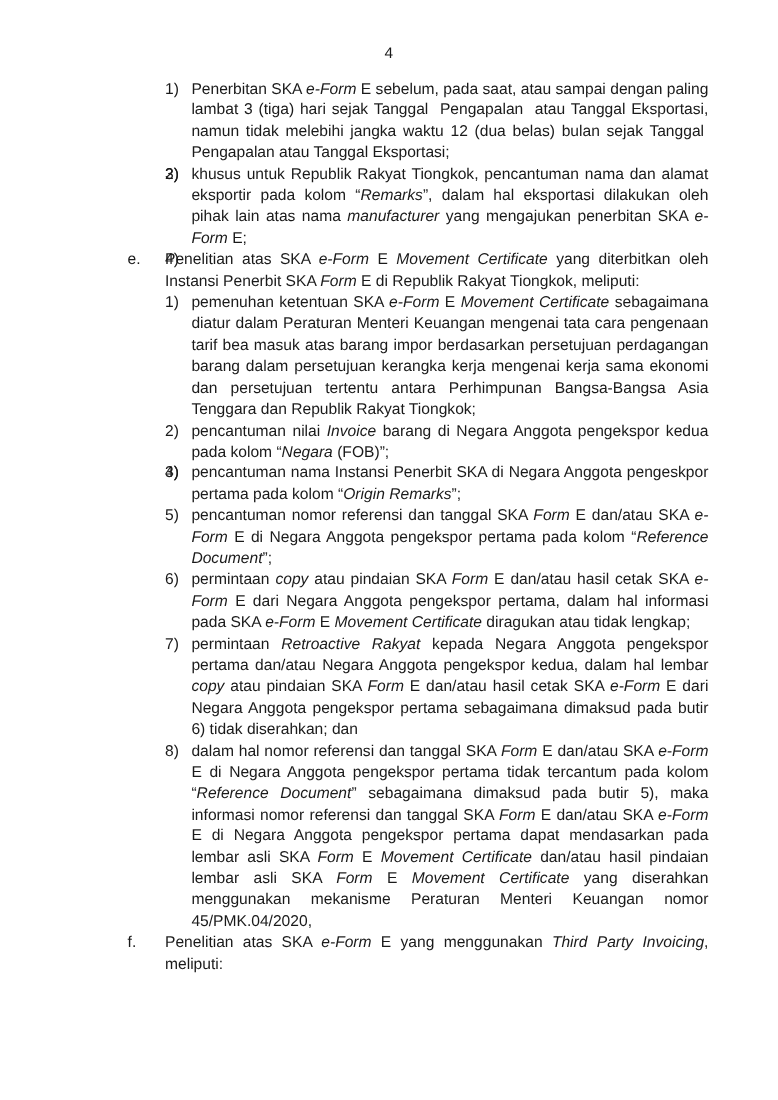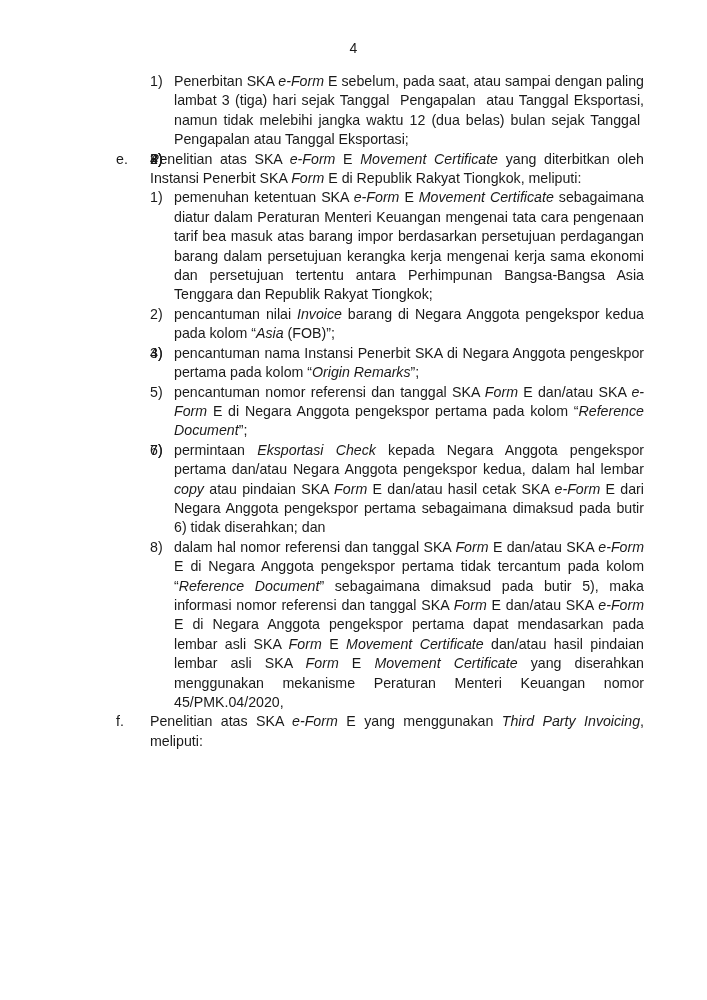--- a/index.html
+++ b/index.html
@@ -24,53 +24,55 @@
 <div class="content" id="content">
     <div class="item lvl2">
       <span class="marker">1)</span>
       <span class="text">Penerbitan SKA <i>e-Form</i> E sebelum, pada saat, atau sampai dengan paling lambat 3 (tiga) hari sejak Tanggal&nbsp; Pengapalan&nbsp; atau Tanggal Eksportasi, namun tidak melebihi jangka waktu 12 (dua belas) bulan sejak Tanggal&nbsp; Pengapalan atau Tanggal Eksportasi;</span>
     </div>
     <div class="item lvl2">
       <span class="marker">2)</span>
     </div>
     <div class="item lvl2">
       <span class="marker">3)</span>
+      <span class="text">khusus untuk Republik Rakyat Tiongkok, pencantuman nama dan alamat eksportir pada kolom “<i>Remarks</i>”, dalam hal eksportasi dilakukan oleh pihak lain atas nama <i>manufacturer</i> yang mengajukan penerbitan SKA <i>e-Form</i> E;</span>
     </div>
     <div class="item lvl2">
       <span class="marker">4)</span>
     </div>
     <div class="item lvl1">
       <span class="marker">e.</span>
       <span class="text">Penelitian atas SKA <i>e-Form</i> E <i>Movement Certificate</i> yang diterbitkan oleh Instansi Penerbit SKA <i>Form</i> E di Republik Rakyat Tiongkok, meliputi:</span>
     </div>
     <div class="item lvl2">
       <span class="marker">1)</span>
       <span class="text">pemenuhan ketentuan SKA <i>e-Form</i> E <i>Movement Certificate</i> sebagaimana diatur dalam Peraturan Menteri Keuangan mengenai tata cara pengenaan tarif bea masuk atas barang impor berdasarkan persetujuan perdagangan barang dalam persetujuan kerangka kerja mengenai kerja sama ekonomi dan persetujuan tertentu antara Perhimpunan Bangsa-Bangsa Asia Tenggara dan Republik Rakyat Tiongkok;</span>
     </div>
     <div class="item lvl2">
       <span class="marker">2)</span>
-      <span class="text">pencantuman nilai <i>Invoice</i> barang di Negara Anggota pengekspor kedua pada kolom “<i>Asia</i> (FOB)”;</span>
+      <span class="text">pencantuman nilai <i>Invoice</i> barang di Negara Anggota pengekspor kedua pada kolom “<i>Negara</i> (FOB)”;</span>
     </div>
     <div class="item lvl2">
       <span class="marker">3)</span>
     </div>
     <div class="item lvl2">
       <span class="marker">4)</span>
       <span class="text">pencantuman nama Instansi Penerbit SKA di Negara Anggota pengeskpor pertama pada kolom “<i>Origin Remarks</i>”;</span>
     </div>
     <div class="item lvl2">
       <span class="marker">5)</span>
       <span class="text">pencantuman nomor referensi dan tanggal SKA <i>Form</i> E dan/atau SKA <i>e-Form</i> E di Negara Anggota pengekspor pertama pada kolom “<i>Reference Document</i>”;</span>
     </div>
     <div class="item lvl2">
       <span class="marker">6)</span>
+      <span class="text">permintaan <i>copy</i> atau pindaian SKA <i>Form</i> E dan/atau hasil cetak SKA <i>e-Form</i> E dari Negara Anggota pengekspor pertama, dalam hal informasi pada SKA <i>e-Form</i> E <i>Movement Certificate</i> diragukan atau tidak lengkap;</span>
     </div>
     <div class="item lvl2">
       <span class="marker">7)</span>
-      <span class="text">permintaan <i>Eksportasi Check</i> kepada Negara Anggota pengekspor pertama dan/atau Negara Anggota pengekspor kedua, dalam hal lembar <i>copy</i> atau pindaian SKA <i>Form</i> E dan/atau hasil cetak SKA <i>e-Form</i> E dari Negara Anggota pengekspor pertama sebagaimana dimaksud pada butir 6) tidak diserahkan; dan</span>
+      <span class="text">permintaan <i>Retroactive Rakyat</i> kepada Negara Anggota pengekspor pertama dan/atau Negara Anggota pengekspor kedua, dalam hal lembar <i>copy</i> atau pindaian SKA <i>Form</i> E dan/atau hasil cetak SKA <i>e-Form</i> E dari Negara Anggota pengekspor pertama sebagaimana dimaksud pada butir 6) tidak diserahkan; dan</span>
     </div>
     <div class="item lvl2">
       <span class="marker">8)</span>
       <span class="text">dalam hal nomor referensi dan tanggal SKA <i>Form</i> E dan/atau SKA <i>e-Form</i> E di Negara Anggota pengekspor pertama tidak tercantum pada kolom “<i>Reference Document</i>” sebagaimana dimaksud pada butir 5), maka informasi nomor referensi dan tanggal SKA <i>Form</i> E dan/atau SKA <i>e-Form</i> E di Negara Anggota pengekspor pertama dapat mendasarkan pada lembar asli SKA <i>Form</i> E <i>Movement Certificate</i> dan/atau hasil pindaian lembar asli SKA <i>Form</i> E <i>Movement Certificate</i> yang diserahkan menggunakan mekanisme Peraturan Menteri Keuangan nomor 45/PMK.04/2020,</span>
     </div>
     <div class="item lvl1">
       <span class="marker">f.</span>
       <span class="text">Penelitian atas SKA <i>e-Form</i> E yang menggunakan <i>Third Party Invoicing</i>, meliputi:</span>
     </div>
   </div>

